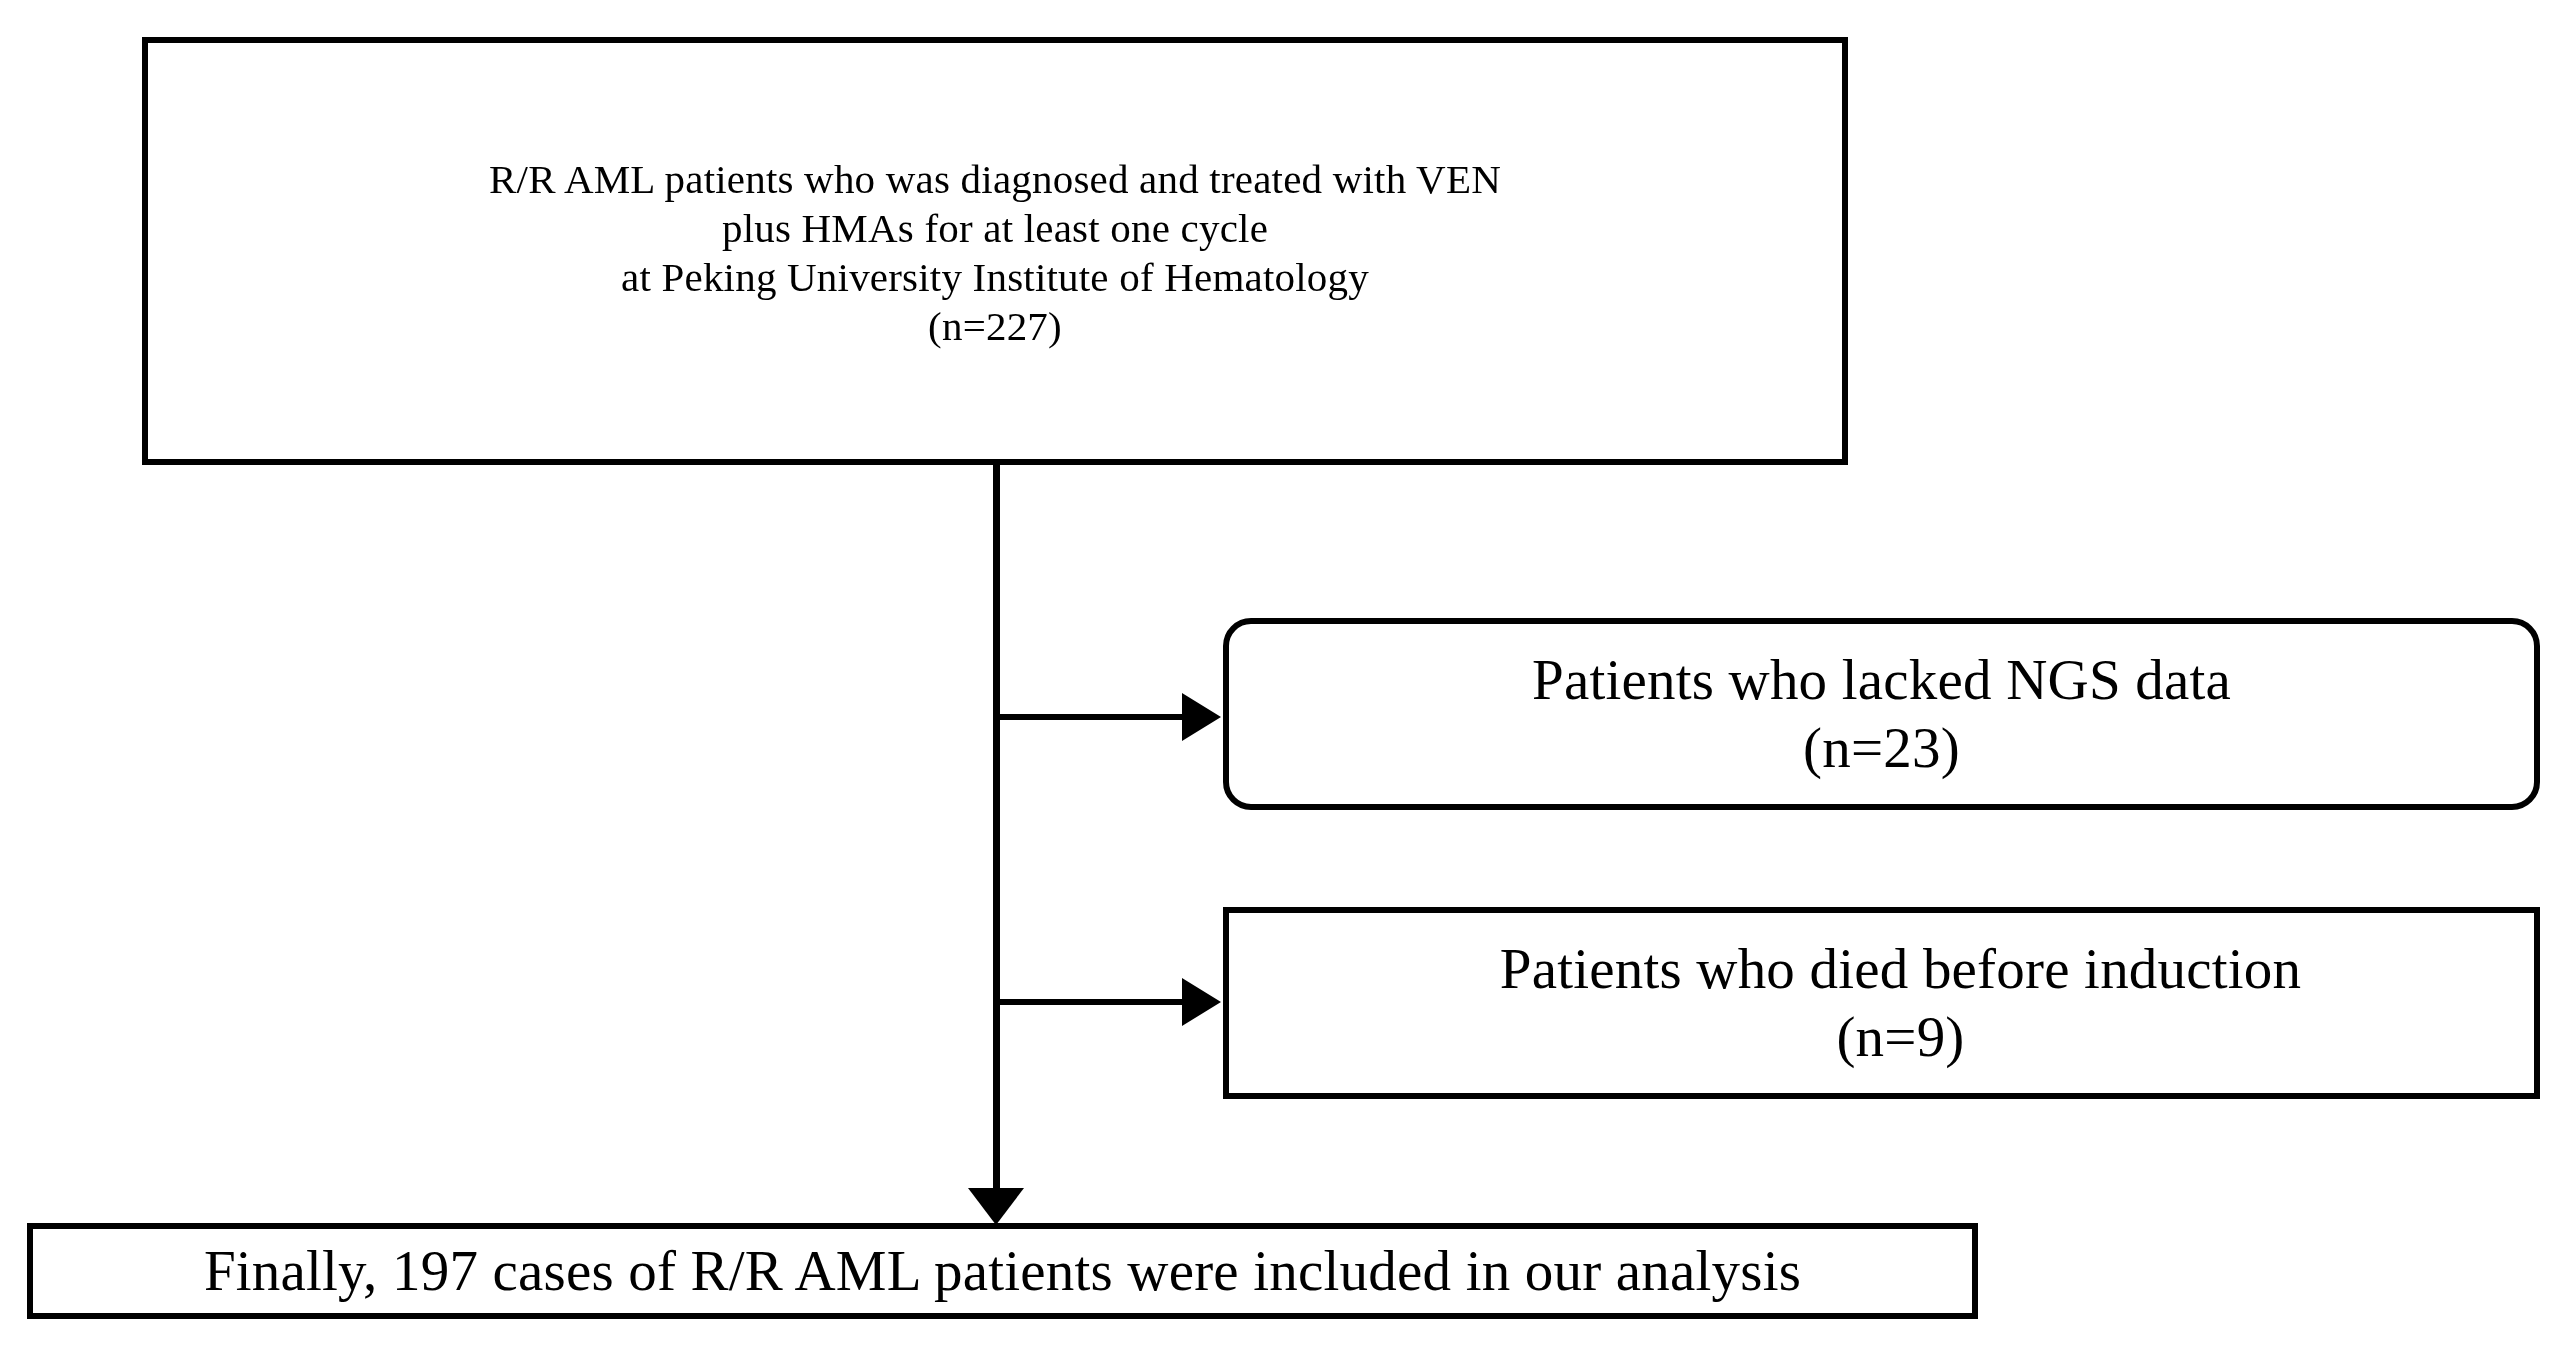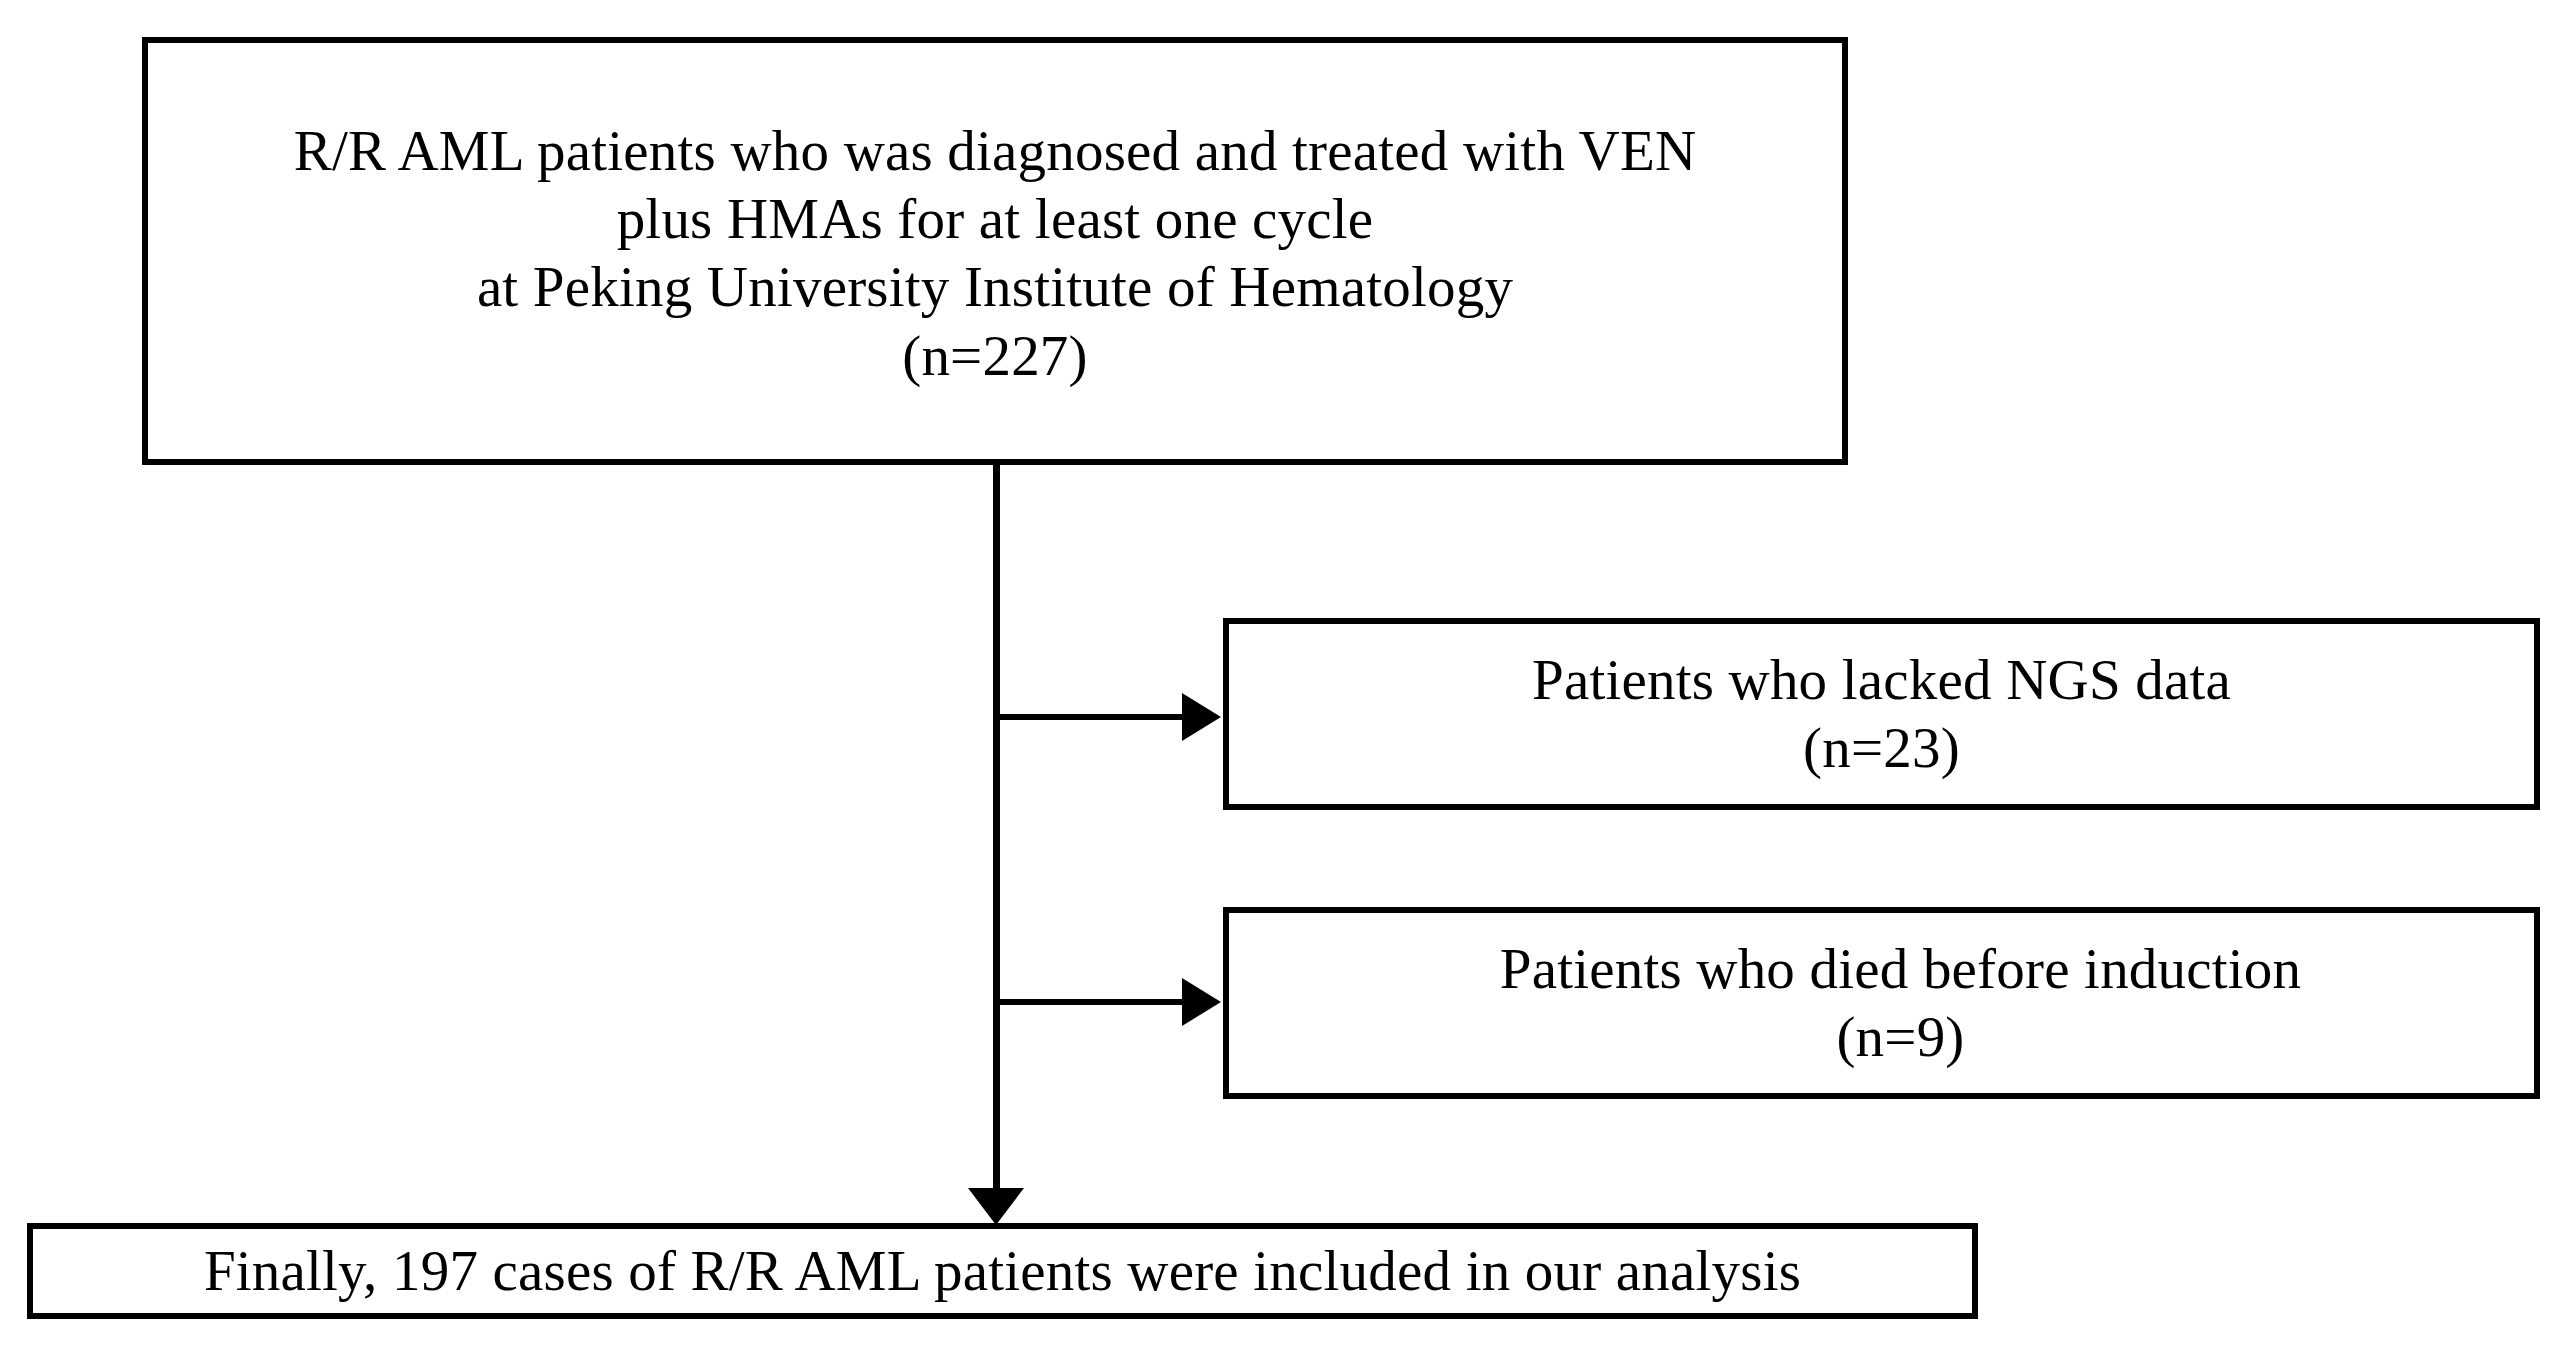--- a/index.html
+++ b/index.html
@@ -35,29 +35,30 @@
   .flow-box .line {
     display: block;
     white-space: pre;
   }
   
   #box-enrollment {
     left: 142px;
     top: 37px;
     width: 1706px;
     height: 428px;
-    font-size: 57px;
+    font-size: 41px;
     padding-top: 4.6px;
   }
   #box-excluded-ngs {
     left: 1223px;
     top: 618px;
     width: 1317px;
     height: 192px;
     font-size: 57px;
+    border-radius: 28px;
   }
   #box-excluded-died {
     left: 1223px;
     top: 907px;
     width: 1317px;
     height: 192px;
     font-size: 57px;
     padding-left: 38px;
   }
   #box-final {

